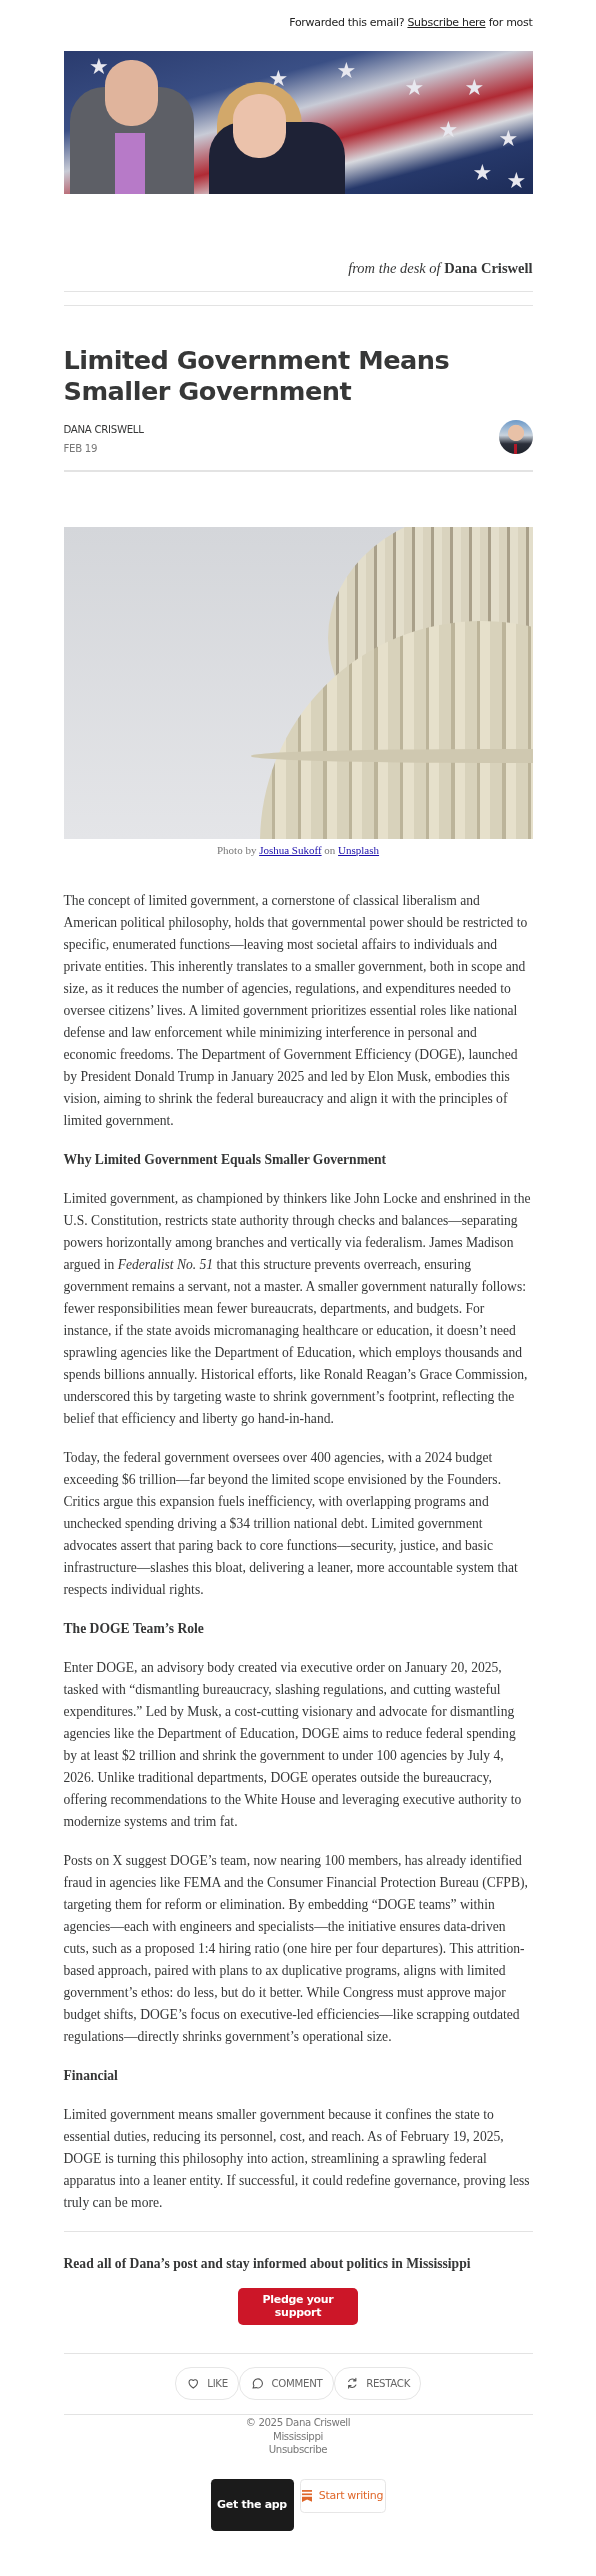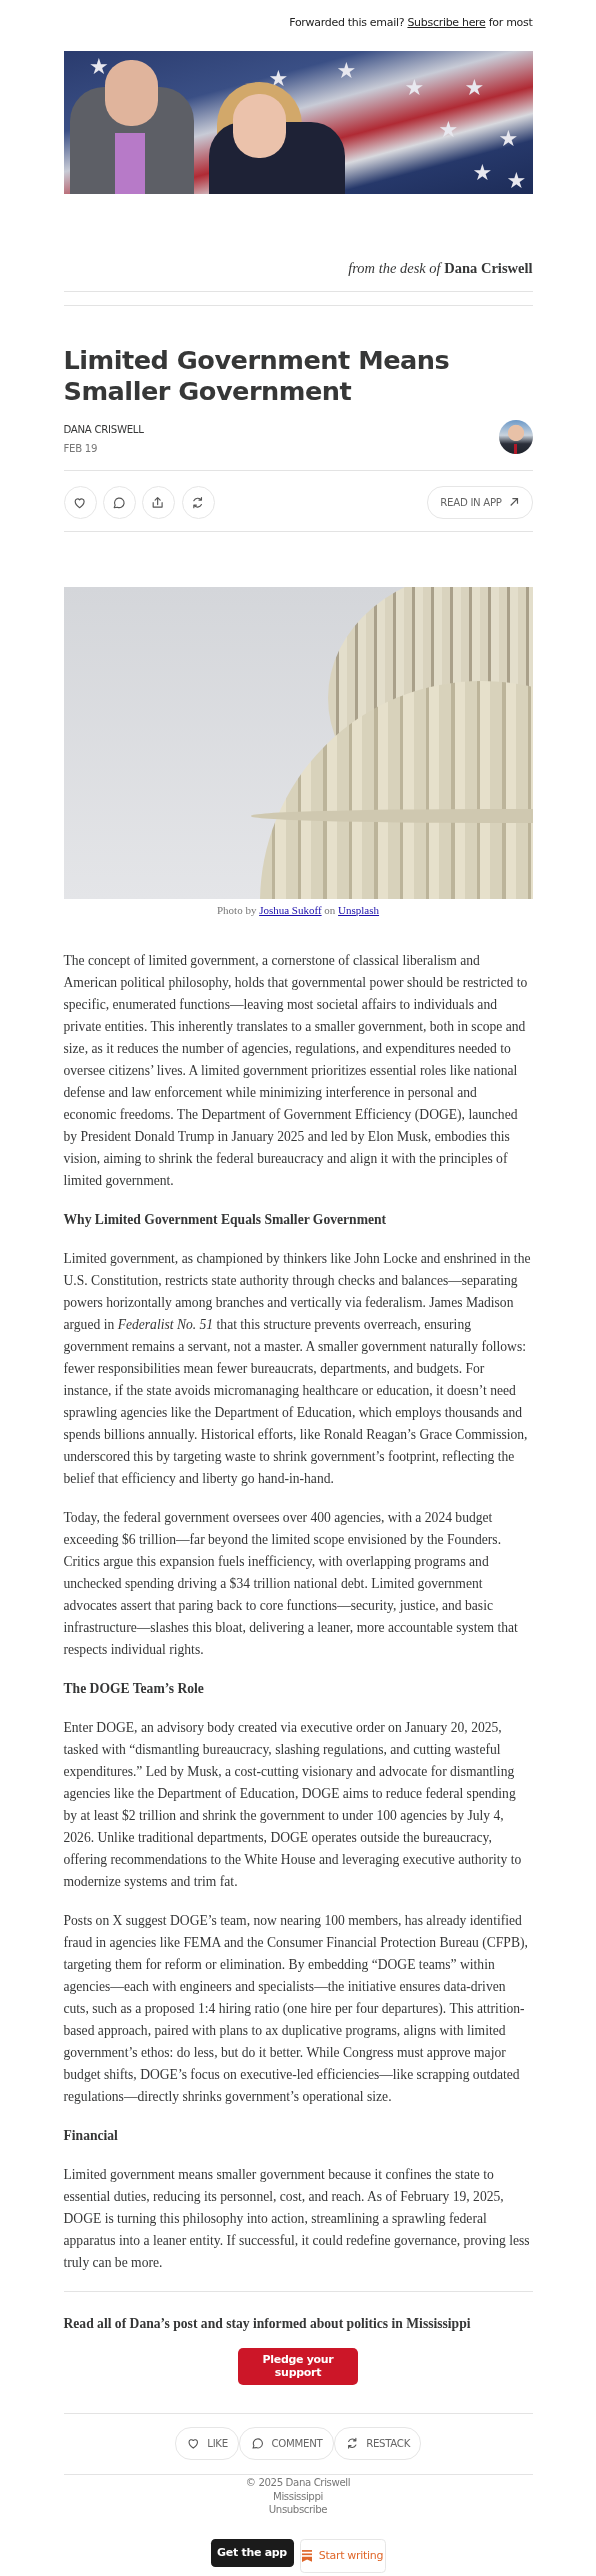--- a/index.html
+++ b/index.html
@@ -55,21 +55,21 @@
   .cta-h { margin-top: 24px; font-family: "Liberation Serif", serif; font-weight: bold; font-size: 13.6px; color: #363737; }
   .cta-btn { display: block; margin: 15.3px auto 0; width: 120px; height: 37px; border-radius: 5.1px; background: #cc1628; color: #fff; border: none;
              font-family: "DejaVu Sans", sans-serif; font-weight: bold; font-size: 11px; letter-spacing: -0.3px; }
   .hr6 { margin-top: 28px; }
   .bottom-actions { display: flex; justify-content: center; margin-top: 13.6px; }
   .pill { height: 31px; border: 0.9px solid #e6e6e6; border-radius: 16px; display: flex; align-items: center; gap: 6.8px; padding: 0 10.2px; font-size: 10.2px; color: #666; font-family: "DejaVu Sans", sans-serif; letter-spacing: -0.3px; background: #fff; }
   .pill svg { width: 14.5px; height: 14.5px; }
   .hr7 { margin-top: 13.6px; }
   .footer-text { text-align: center; font-size: 10.2px; color: #777; line-height: 13.6px; font-family: "DejaVu Sans", sans-serif; letter-spacing: -0.4px; margin-top: 1.7px; }
   .app-row { display: flex; justify-content: center; gap: 6px; margin-top: 22px; padding-bottom: 6.8px; }
-  .getapp { width: 83px; height: 28px; border-radius: 4.3px; background: #1b1b1b; color: #fff; border: none; font-weight: bold; font-size: 11px; font-family: "DejaVu Sans", sans-serif; letter-spacing: -0.3px; }
+  .getapp { width: 83px; height: 52px; border-radius: 4.3px; background: #1b1b1b; color: #fff; border: none; font-weight: bold; font-size: 11px; font-family: "DejaVu Sans", sans-serif; letter-spacing: -0.3px; }
   .startw { width: 84px; height: 32px; border-radius: 4.3px; background: #fff; border: 0.9px solid #e6e6e6; color: #e0672a; font-size: 11px; font-family: "DejaVu Sans", sans-serif; letter-spacing: -0.3px; display: flex; align-items: center; justify-content: center; gap: 6.8px; }
 </style>
 </head>
 <body>
 
 <div class="wrap">
 
   <div class="fwd">
     <span>Forwarded this email?</span>
     <a href="#">Subscribe here</a>
@@ -107,48 +107,20 @@
   <div class="byline">
     <div class="author">DANA CRISWELL</div>
     <div class="date">FEB 19</div>
     <div class="avatar">
         <div class="tie"></div>
       </div>
   </div>
 
   <div class="hr hr3"></div>
 
-  <div class="actions">
-    <div class="circ" style="left:0">
-      <svg viewBox="0 0 24 24" fill="none" stroke="#555" stroke-width="1.8" stroke-linejoin="round">
-          <path d="M12 20s-7-4.4-7-10a4 4 0 0 1 7-2.5A4 4 0 0 1 19 10c0 5.6-7 10-7 10z"></path>
-        </svg>
-    </div>
-    <div class="circ" style="left:39px">
-      <svg viewBox="0 0 24 24" fill="none" stroke="#555" stroke-width="1.8" stroke-linejoin="round">
-          <path d="M5 20l1.5-4A7.5 7.5 0 1 1 10 19.2z"></path>
-        </svg>
-    </div>
-    <div class="circ" style="left:78px">
-      <svg viewBox="0 0 24 24" fill="none" stroke="#555" stroke-width="1.8" stroke-linecap="round" stroke-linejoin="round">
-          <path d="M12 4v11M8 8l4-4 4 4M5 12v7h14v-7"></path>
-        </svg>
-    </div>
-    <div class="circ" style="left:118px">
-      <svg viewBox="0 0 24 24" fill="none" stroke="#555" stroke-width="1.8" stroke-linecap="round" stroke-linejoin="round">
-          <path d="M18 8A7 7 0 0 0 6 9M6 16a7 7 0 0 0 12-1M18 4v4h-4M6 20v-4h4"></path>
-        </svg>
-    </div>
-    <div class="readapp">
-      <span>READ IN APP</span>
-      <svg width="10.2" height="10.2" viewBox="0 0 12 12" fill="none" stroke="#555" stroke-width="1.4">
-          <path d="M2 10L10 2M4 2h6v6"></path>
-        </svg>
-    </div>
-  </div>
 
   <div class="hr hr4"></div>
 
   <div class="capitol" title="U.S. Capitol dome with American flag">
     <div class="dome-top"></div>
     <div class="dome"></div>
     <div class="dome-band"></div>
 
   </div>
   <div class="caption">

